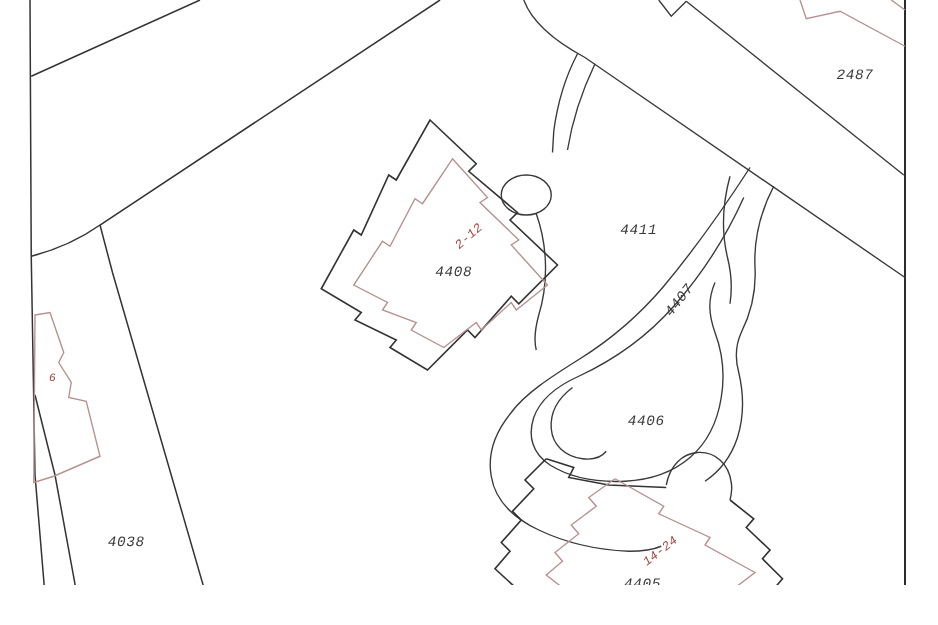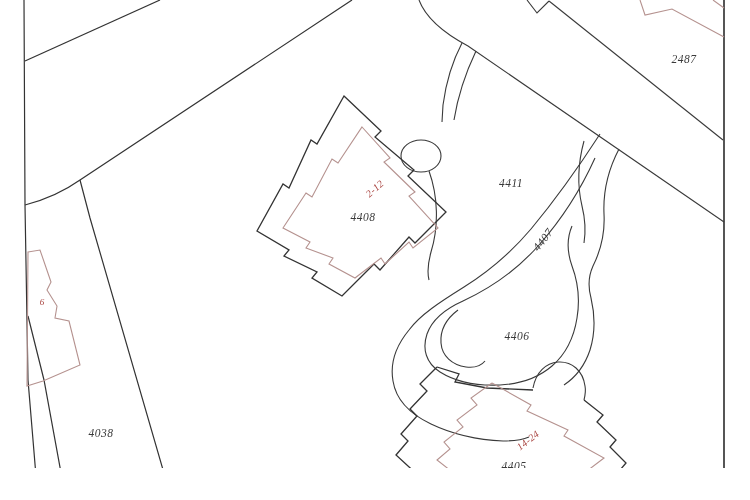--- a/index.html
+++ b/index.html
@@ -1,17 +1,17 @@
 <!DOCTYPE html>
 <html><head>
 <meta charset="utf-8">
 <style>
   html,body{margin:0;padding:0;background:#ffffff;}
   .stage{position:relative;width:750px;height:468px;background:#ffffff;overflow:hidden;
-         font-family:Liberation Serif, serif;text-align:center;}
+         font-family:Liberation Mono, monospace;text-align:center;}
   svg{display:block}
   .lbl{font-style:italic;font-size:11.5px;letter-spacing:0.5px;}
   .lbl-red{font-style:italic;font-size:10px;letter-spacing:0.4px;}
   .lbl-small{font-style:italic;font-size:9px;}
 </style>
 </head>
 <body>
 
 <div class="stage">
 <svg width="750" height="500" viewBox="0 0 750 500">

